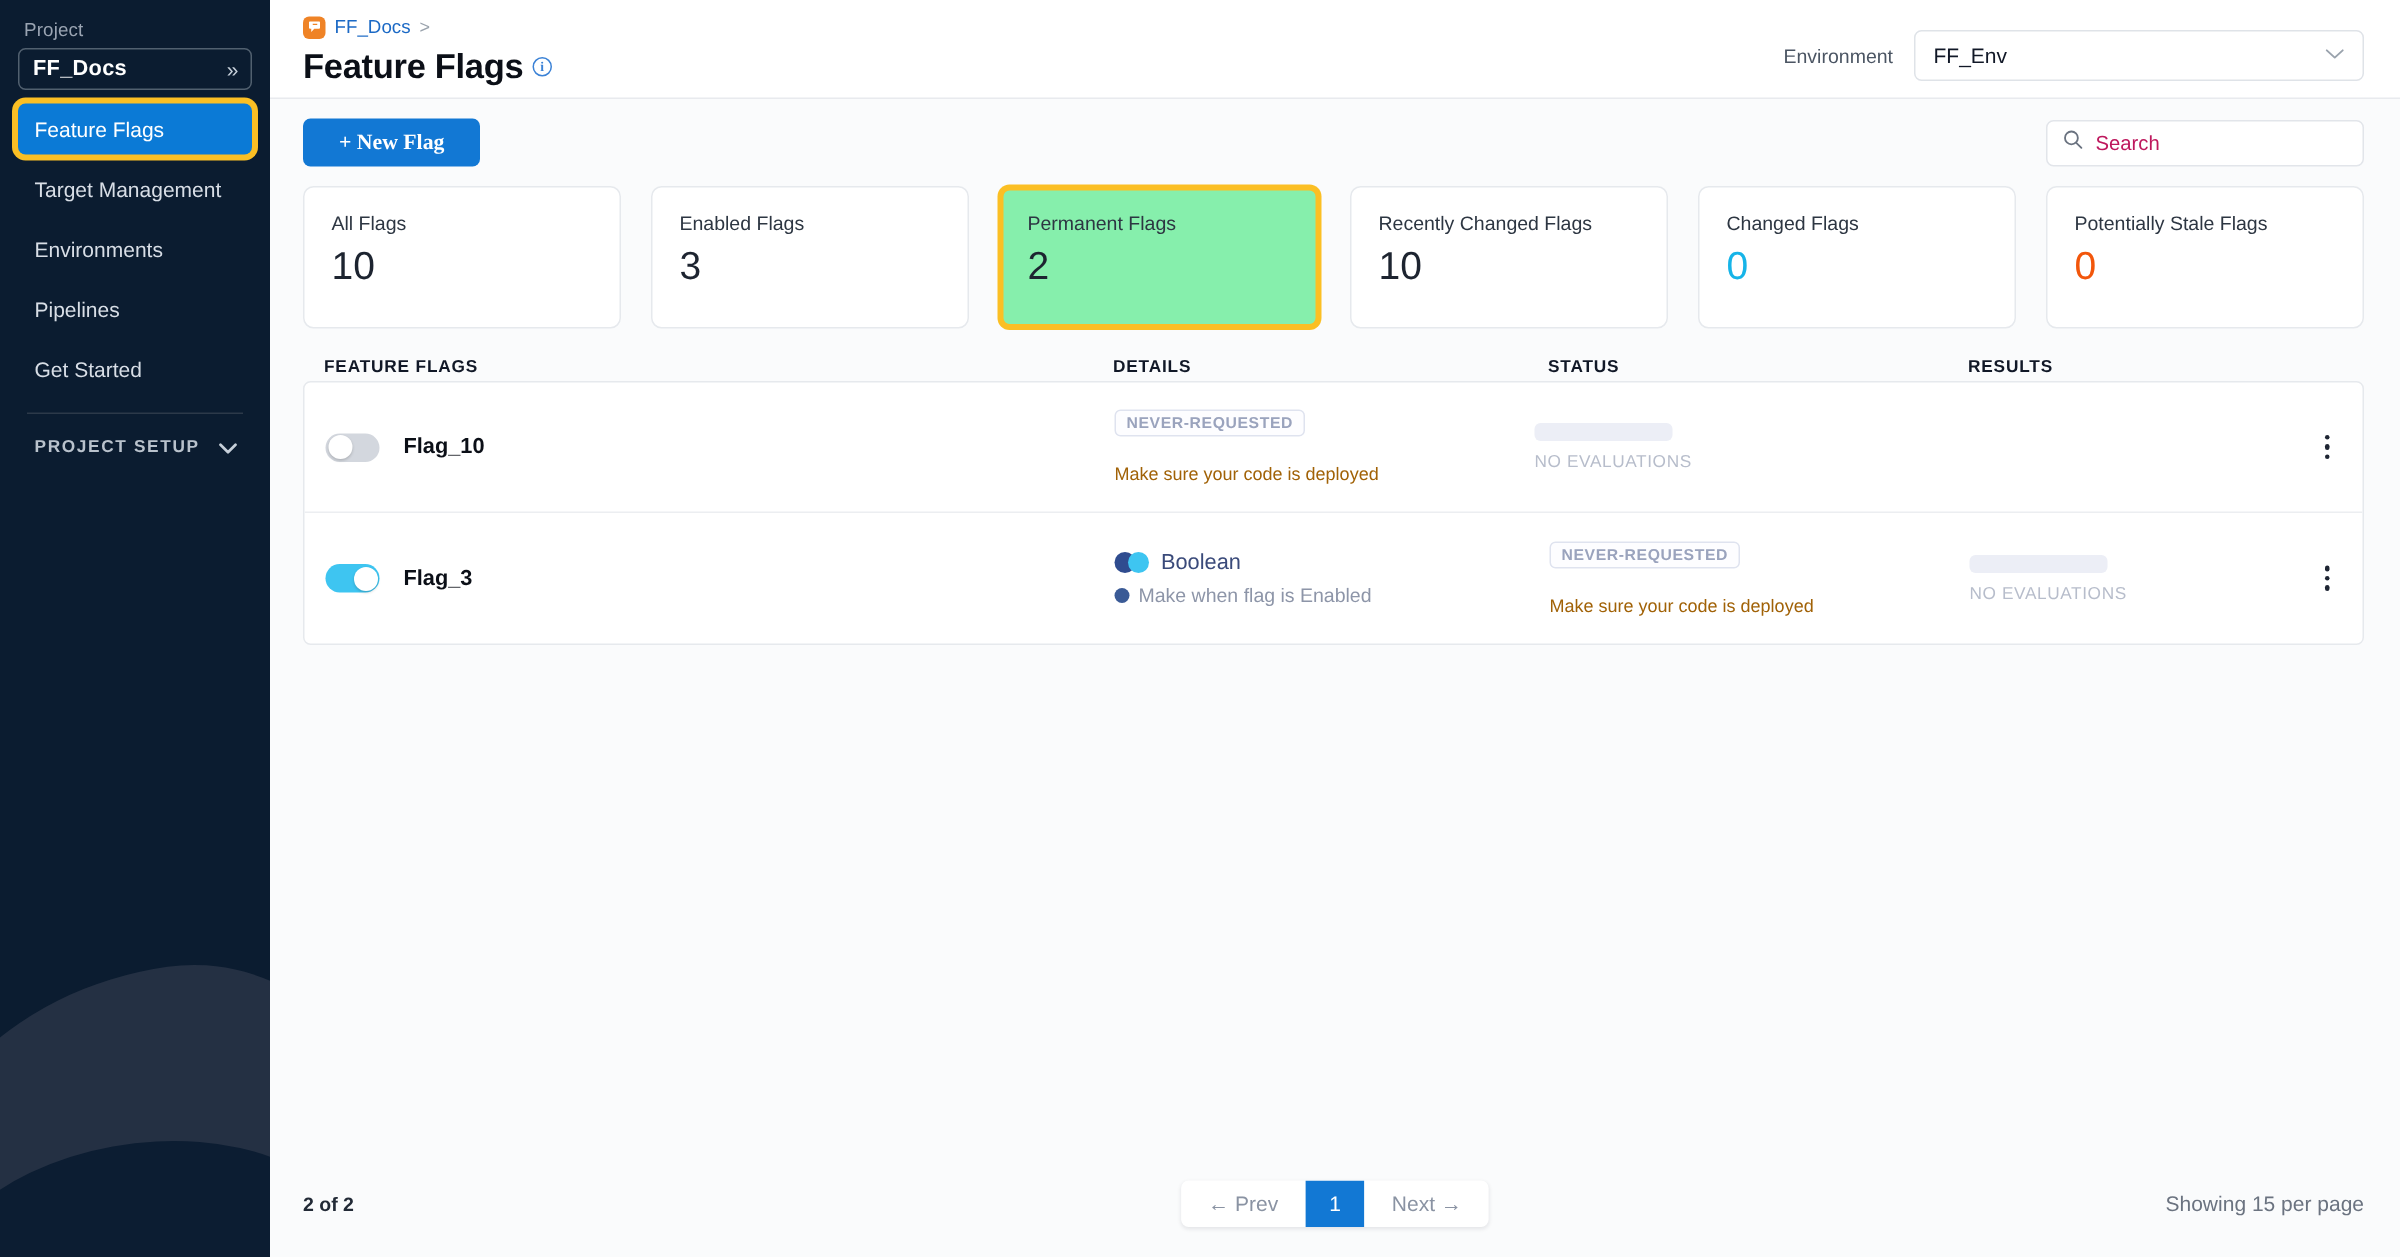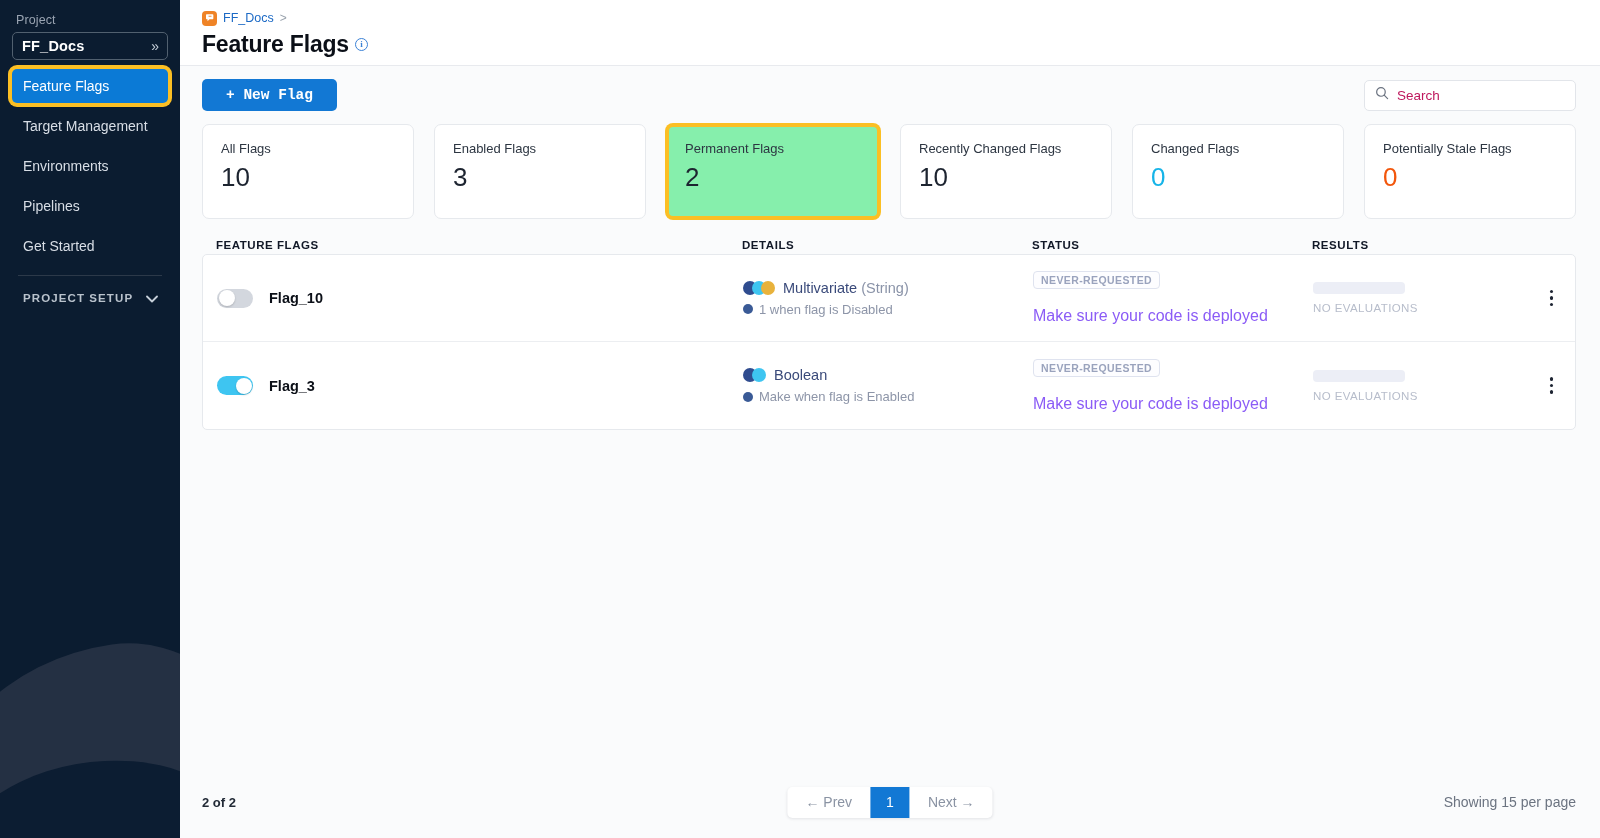--- a/index.html
+++ b/index.html
@@ -103,21 +103,21 @@
   }
   .env-chev { color: #9aa3ad; font-size: 11px; }
 
   .actionbar {
     height: 58px; display: flex; align-items: center; justify-content: space-between;
     padding: 0 24px 0 22px; flex: 0 0 58px;
   }
   .new-flag-btn {
     background: #1278d4; color: #fff; border: none; border-radius: 5px;
     height: 32px; padding: 0 24px; font-size: 14.5px; font-weight: bold;
-    font-family: Liberation Mono, monospace; cursor: pointer;
+    font-family: Liberation Serif, serif; cursor: pointer;
   }
   .search-box {
     width: 212px; height: 31px; border: 1px solid #e2e5ea; border-radius: 5px;
     background: #fff; display: flex; align-items: center; gap: 8px; padding: 0 10px;
   }
   .search-ph { color: #be185d; font-size: 13.5px; }
 
   
   .cards { display: flex; gap: 20px; padding: 0 24px 0 22px; flex: 0 0 100px; }
   .card {
@@ -176,21 +176,21 @@
   .sub-dot { width: 10px; height: 10px; border-radius: 50%; background: #3a5a96; }
   .sub-text { font-size: 13px; color: #8d95a8; }
 
   .statuscell { display: flex; flex-direction: column; gap: 18px; }
   .badge {
     display: inline-block; align-self: flex-start;
     border: 1px solid #dfe3ef; border-radius: 4px;
     padding: 2px 7px; font-size: 10.5px; letter-spacing: .4px;
     color: #9aa3bd; background: #fdfdff; font-weight: bold;
   }
-  .status-note { font-size: 16px; color: #8b5cf6; }
+  .status-note { font-size: 12px; color: #a16207; }
 
   .resultcell { display: flex; flex-direction: column; gap: 8px; }
   .bar { width: 92px; height: 12px; border-radius: 4px; background: #eceef6; }
   .no-eval { font-size: 11.5px; color: #b7bdcb; letter-spacing: .4px; }
 
   .menucell { display: flex; align-items: center; justify-content: flex-end; padding-right: 16px; }
   .kebab { display: flex; flex-direction: column; gap: 3px; padding: 6px; cursor: pointer; }
   .kebab i { width: 3.5px; height: 3.5px; border-radius: 50%; background: #1e2533; display: block; }
 
   
@@ -267,20 +267,31 @@
             </svg>
           </span>
           <span class="crumb-link">FF_Docs</span>
           <span class="crumb-sep">&gt;</span>
         </div>
         <div class="page-title-row">
           <span class="page-title">Feature Flags</span>
           <span class="info-icon">i</span>
         </div>
       </div>
+      <div class="env-wrap">
+        <span class="env-label">Environment</span>
+        <div class="env-select">
+          <span>FF_Env</span>
+          <span class="env-chev">
+            <svg width="13" height="8" viewBox="0 0 13 8">
+                <path d="M1.2 1.6 L6.5 6.4 L11.8 1.6" fill="none" stroke="#9aa3ad" stroke-width="1.3" stroke-linecap="round" stroke-linejoin="round"></path>
+              </svg>
+          </span>
+        </div>
+      </div>
     </div>
 
     <div class="actionbar">
       <button class="new-flag-btn">+ New Flag</button>
       <div class="search-box">
         <span>
           <svg width="14" height="14" viewBox="0 0 16 16">
             <circle cx="6.8" cy="6.8" r="4.9" fill="none" stroke="#6b7380" stroke-width="1.4"></circle>
             <path d="M10.5 10.5 L14.4 14.4" stroke="#6b7380" stroke-width="1.4" stroke-linecap="round"></path>
           </svg>
@@ -326,34 +337,20 @@
       </div>
 
       <div class="tbody">
 
         <div class="trow">
           <div class="col-flag flagcell">
             <div class="toggle off">
                 <span class="knob"></span>
               </div>
             <span class="flag-name">Flag_10</span>
-          </div>
-          <div class="col-detail detailcell">
-            <div class="dot-row">
-              <span class="dots">
-                <span class="dot" style="background:#2f4c8f"></span>
-                <span class="dot" style="background:#3ec5f1"></span>
-                <span class="dot" style="background:#e8b23c"></span>
-              </span>
-              <span class="kind-title"><span>Multivariate</span> <span class="paren">(String)</span></span>
-            </div>
-            <div class="sub-row">
-              <span class="sub-dot"></span>
-              <span class="sub-text">1 when flag is Disabled</span>
-            </div>
           </div>
           <div class="col-status statuscell">
             <span class="badge">NEVER-REQUESTED</span>
             <span class="status-note">Make sure your code is deployed</span>
           </div>
           <div class="col-result resultcell">
             <span class="bar"></span>
             <span class="no-eval">NO EVALUATIONS</span>
           </div>
           <div class="col-menu menucell">

